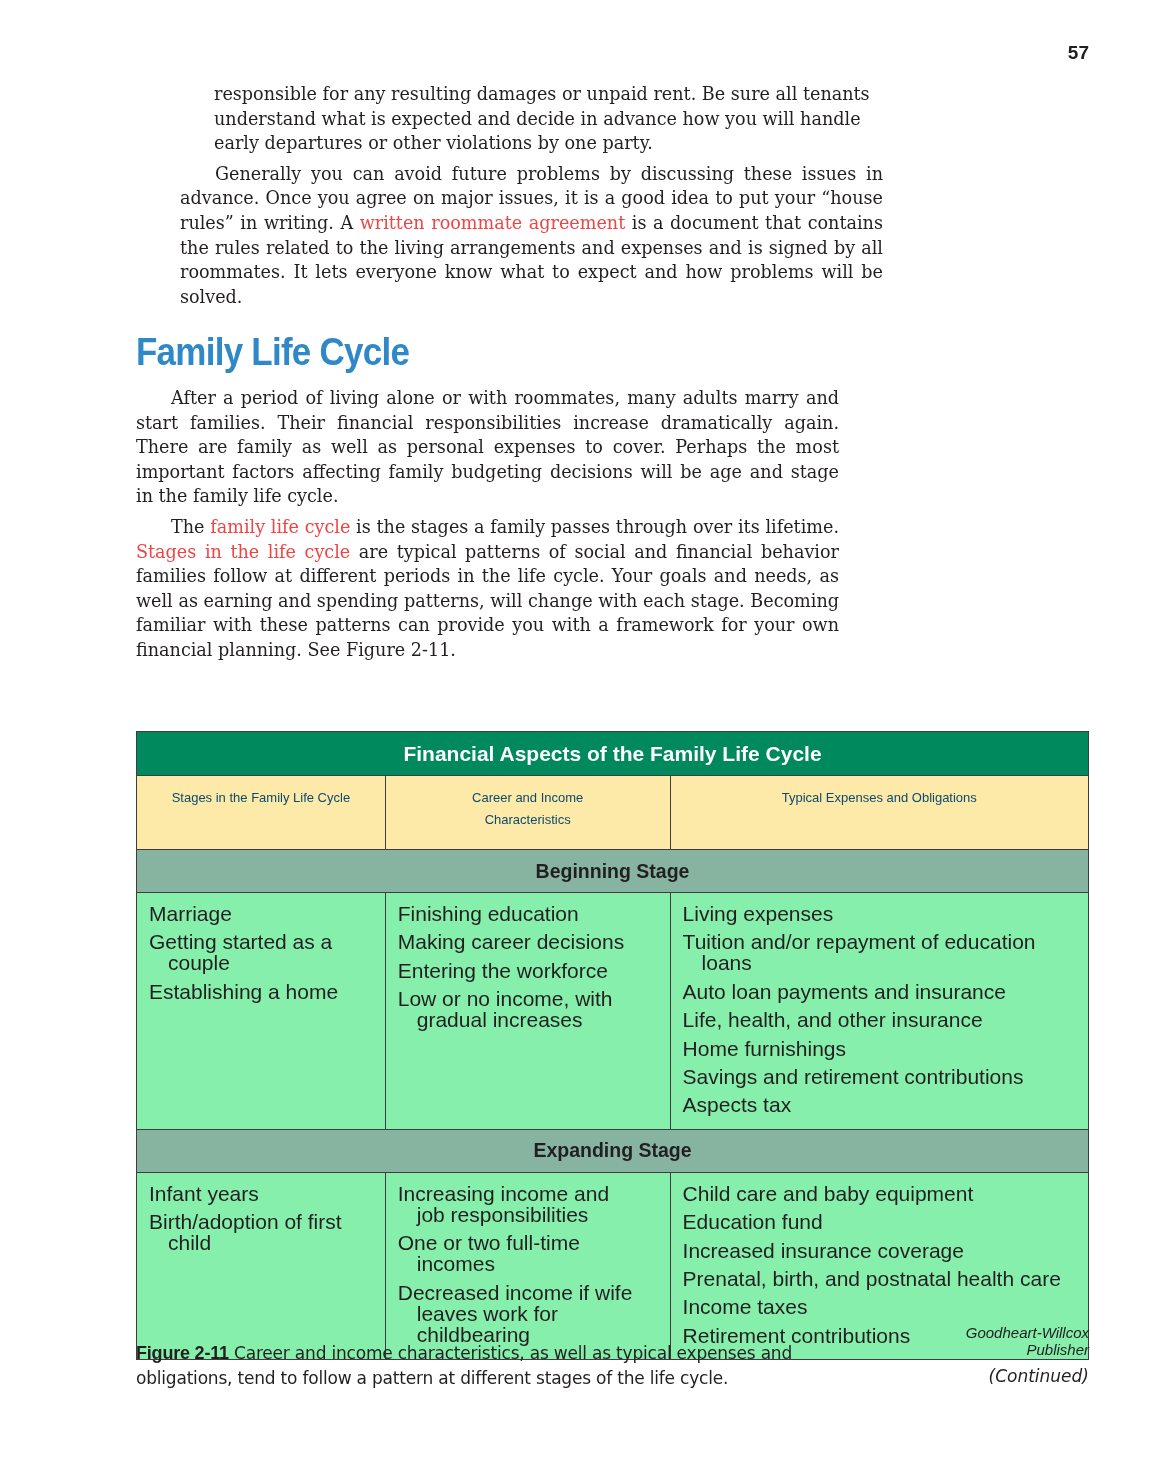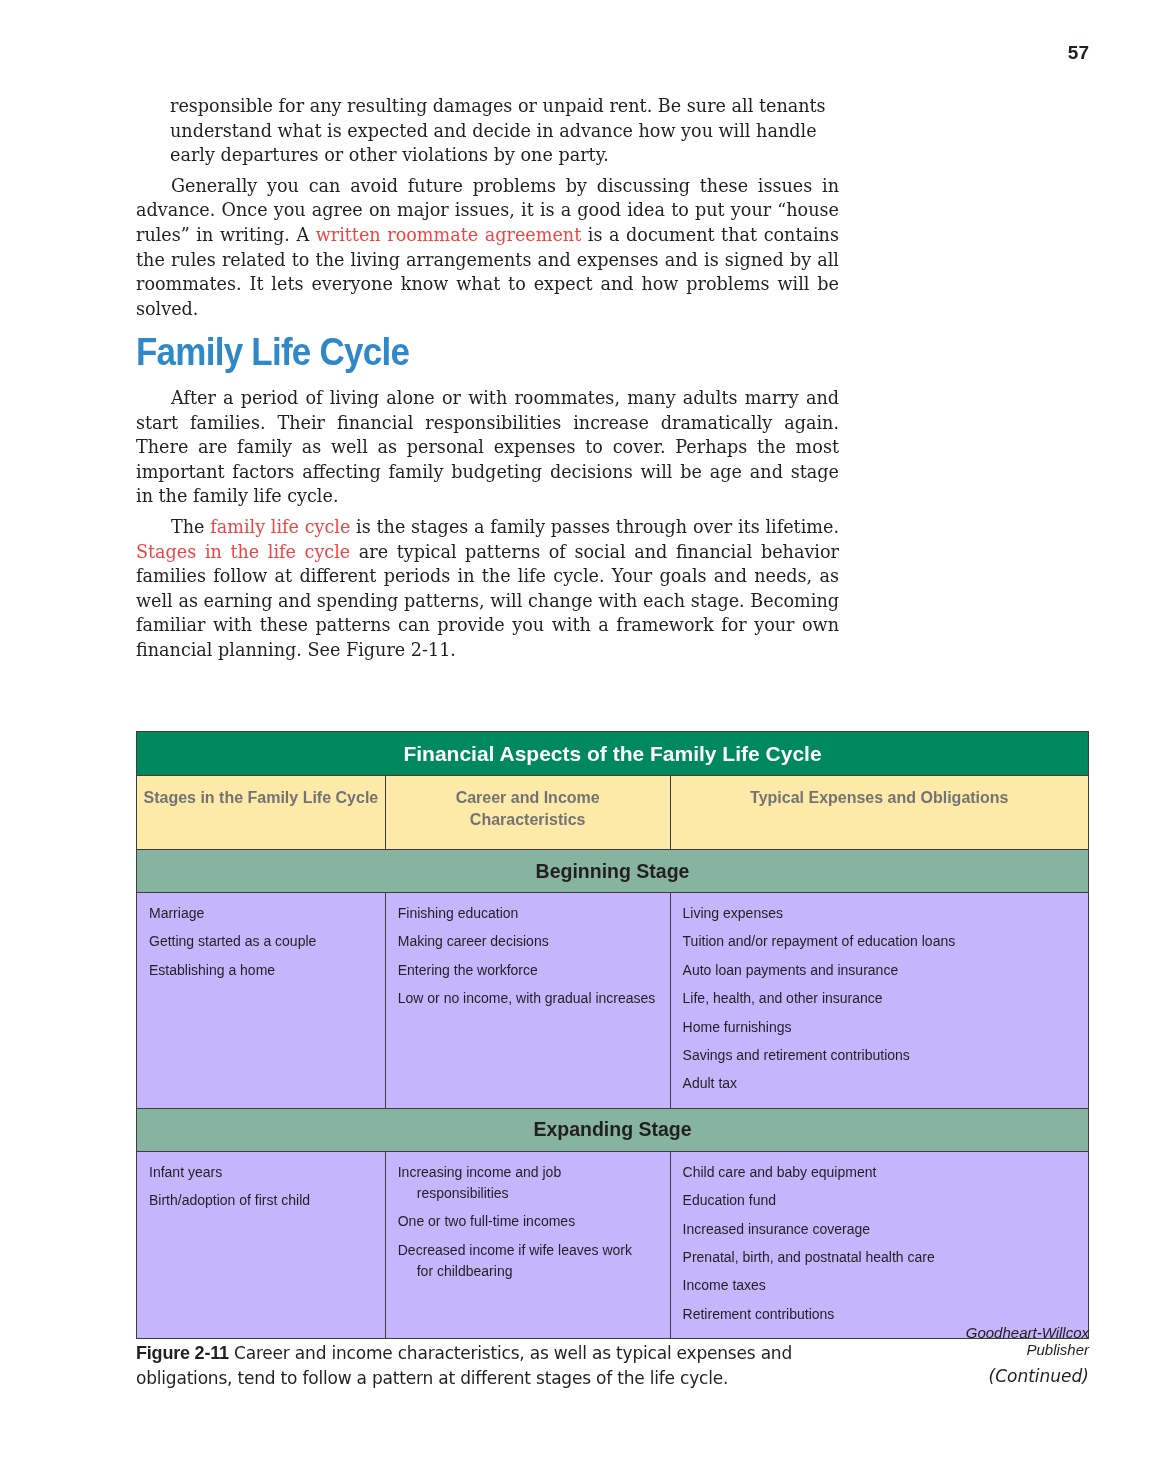--- a/index.html
+++ b/index.html
@@ -9,32 +9,32 @@
   .running-head .sec { position: absolute; left: 0; top: 0; letter-spacing: -0.2px; }
   .running-head .pg { position: absolute; right: 0; top: 0; font-weight: bold; font-family: "Liberation Sans", sans-serif; font-size: 19px; }
 
   .body-text { position: absolute; left: 136px; width: 703px;
     font-family: "DejaVu Serif", serif; font-size: 17.6px; line-height: 24.6px; color: #231f20; }
   .body-text p { margin: 0; text-align: justify; text-indent: 35px; }
   .body-text p.cont { text-indent: 0; padding-left: 34px; text-align: left; }
   .body-text p + p { margin-top: 6px; }
   .kw { color: #ef4444; font-weight: normal; }
 
-  #p-block1 { top: 94px; }
+  #p-block1 { top: 82px; margin-left: 44px; }
   .heading { position: absolute; left: 136px; top: 331px; margin: 0;
     font-family: "Liberation Sans", sans-serif; font-weight: bold; font-size: 38px; color: #2f88c8; letter-spacing: -0.8px; transform: scaleX(0.92); transform-origin: left; }
   #p-block2 { top: 386px; }
 
   .figure-table { position: absolute; left: 136px; top: 731px; width: 953px; border: 1.5px solid #3d3d3d;
     border-collapse: collapse; font-family: "Liberation Sans", sans-serif; box-sizing: border-box; }
   .figure-table td, .figure-table th { border: 1px solid #3d3d3d; padding: 0; }
   .title-row th { background: #00895c; color: #ffffff; font-size: 21px; font-weight: bold; height: 43px; text-align: center; }
-  .hdr-row th { background: #fde9a8; color: #737373; font-size: 16px; font-weight: bold; height: 62px; vertical-align: top; padding-top: 11px; line-height: 22px; text-align: center; }
+  .hdr-row th { background: #fde9a8; color: #0c4a6e; font-size: 13px; font-weight: normal; height: 62px; vertical-align: top; padding-top: 11px; line-height: 22px; text-align: center; }
   .stage-row th { background: #86b4a1; color: #231f20; font-size: 19.5px; font-weight: bold; height: 42px; text-align: center; }
-  .body-row td { background: #c4b5fd; vertical-align: top; font-size: 14px; color: #231f20; padding: 10px 12px 6px 12px; line-height: 21px; }
+  .body-row td { background: #86efac; vertical-align: top; font-size: 21px; color: #231f20; padding: 10px 12px 6px 12px; line-height: 21px; }
   .body-row ul { list-style: none; margin: 0; padding: 0; }
   .body-row li { padding-left: 19px; text-indent: -19px; margin-bottom: 7.4px; }
   .c1 { width: 249px; } .c2 { width: 285px; } .c3 { width: 419px; }
 
   .credit { position: absolute; left: 900px; width: 189px; top: 1324px; text-align: right;
     font-family: "Liberation Sans", sans-serif; font-style: italic; font-size: 15px; color: #231f20; }
   .caption { position: absolute; left: 136px; top: 1341px; width: 740px;
     font-family: "DejaVu Sans", sans-serif; font-size: 17px; line-height: 24.5px; color: #231f20; letter-spacing: -0.2px; }
   .caption .fig-label { font-weight: bold; font-family: "Liberation Sans", sans-serif; font-size: 18px; }
   .continued { position: absolute; right: 67px; top: 1366px; font-family: "DejaVu Sans", sans-serif; font-style: italic; font-size: 17px; color: #231f20; }
@@ -94,21 +94,21 @@
     </ul>
         </td>
     <td>
           <ul>
       <li>Living expenses</li>
       <li>Tuition and/or repayment of education loans</li>
       <li>Auto loan payments and insurance</li>
       <li>Life, health, and other insurance</li>
       <li>Home furnishings</li>
       <li>Savings and retirement contributions</li>
-      <li>Adult tax</li>
+      <li>Aspects tax</li>
     </ul>
         </td>
   </tr>
 
   <tr class="stage-row">
     <th colspan="3">Expanding Stage</th>
   </tr>
   <tr class="body-row" style="height:181px;">
     <td>
           <ul>

